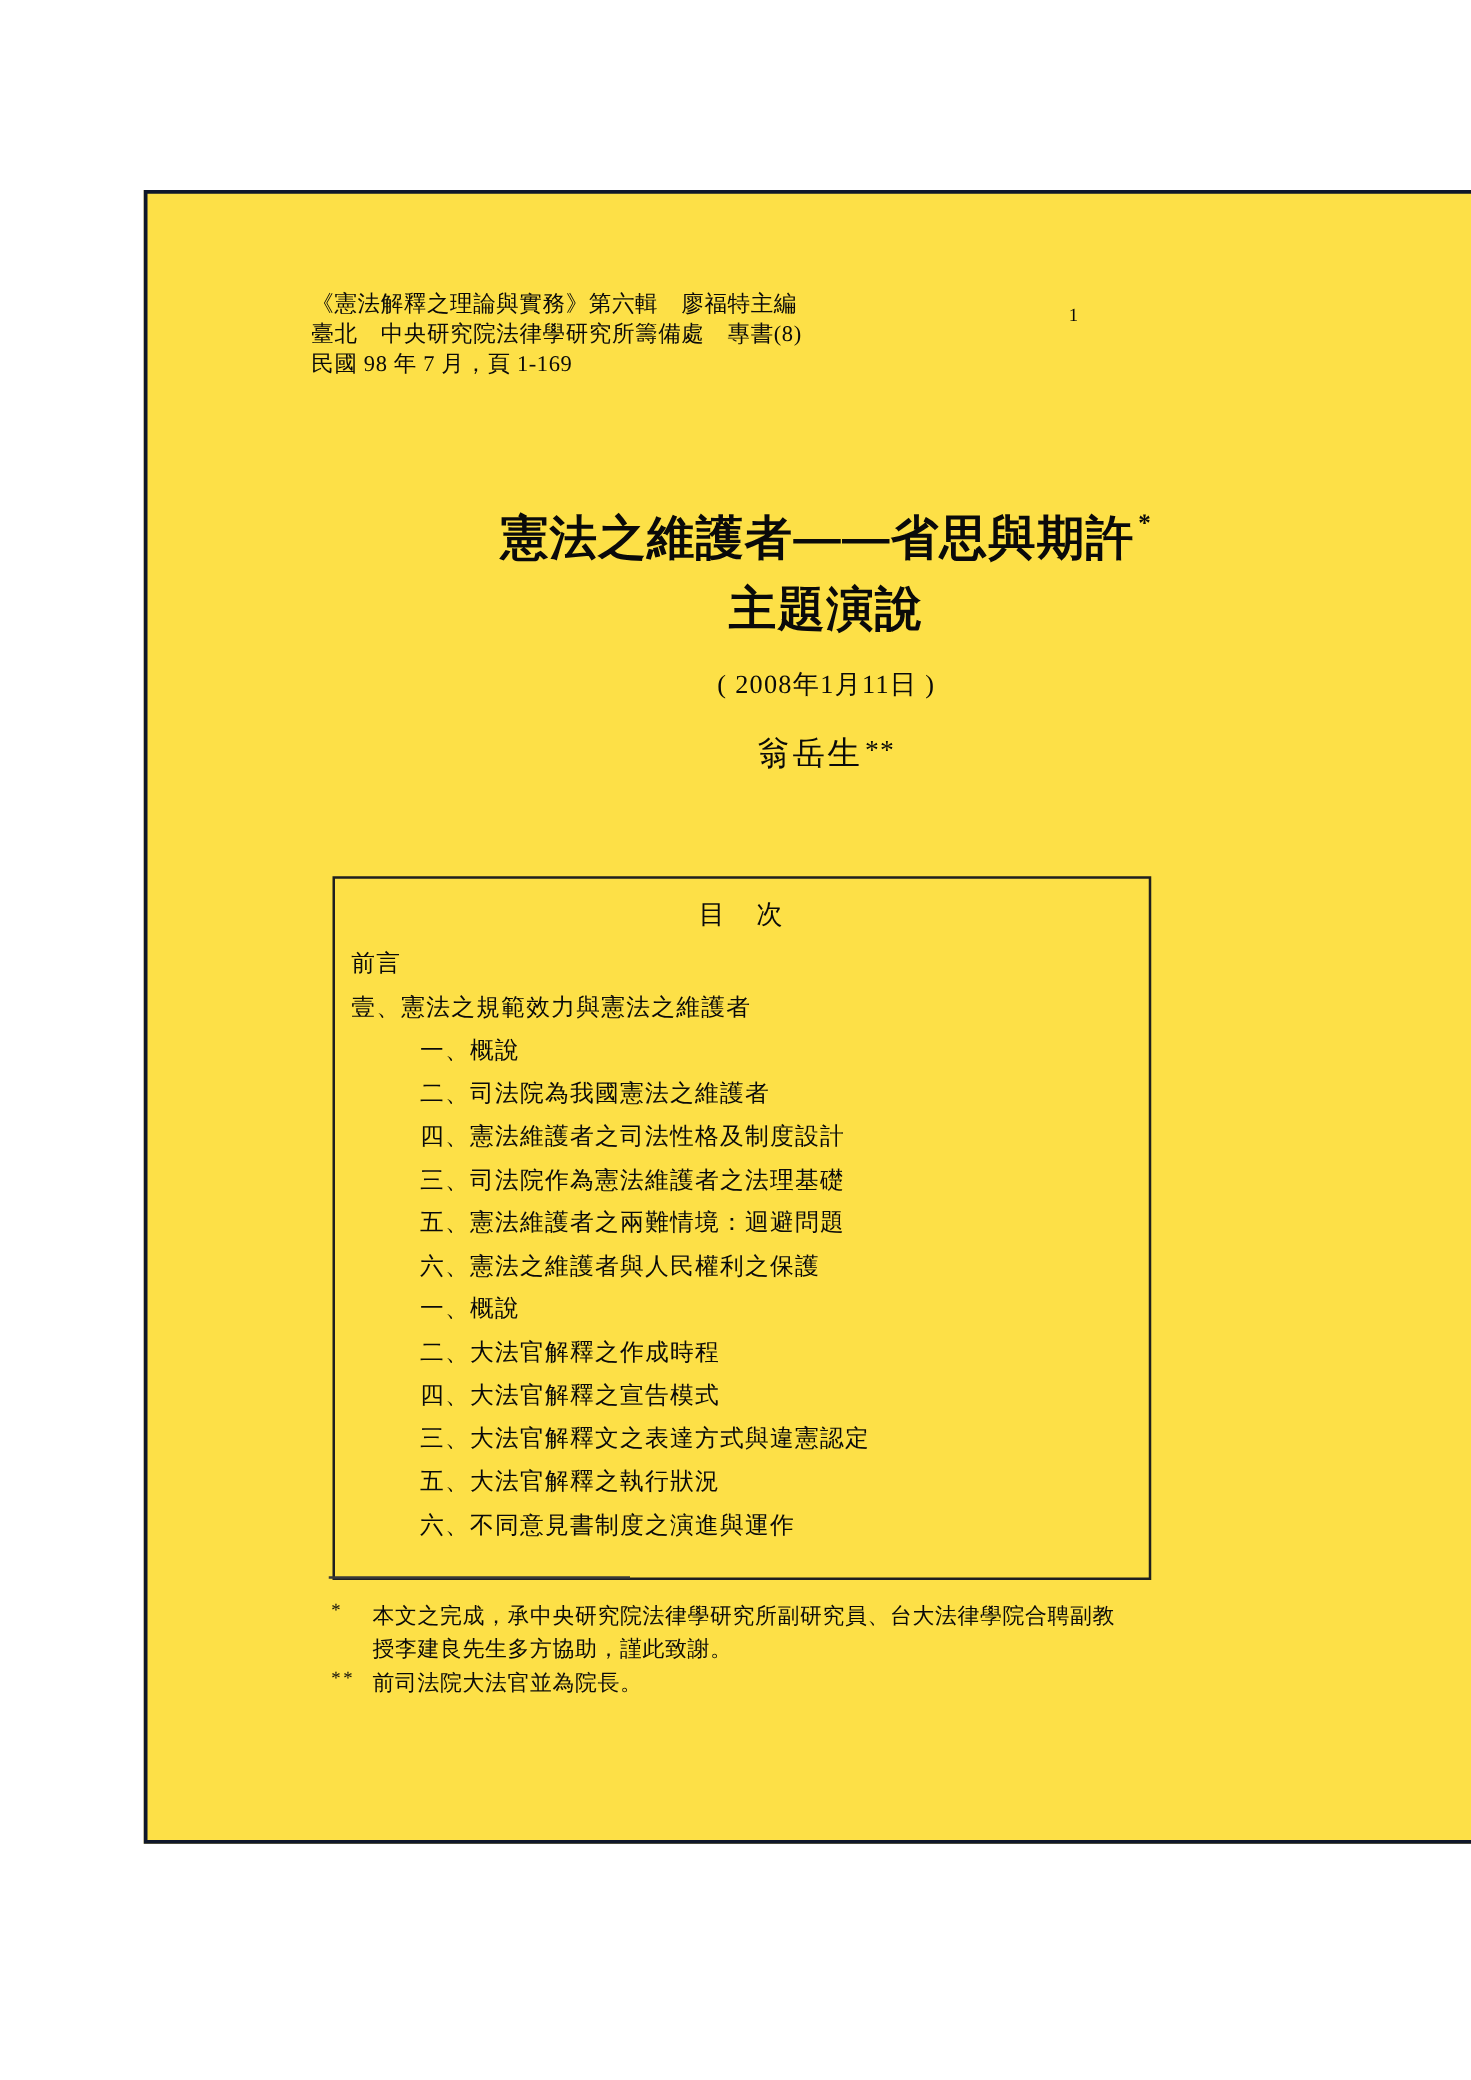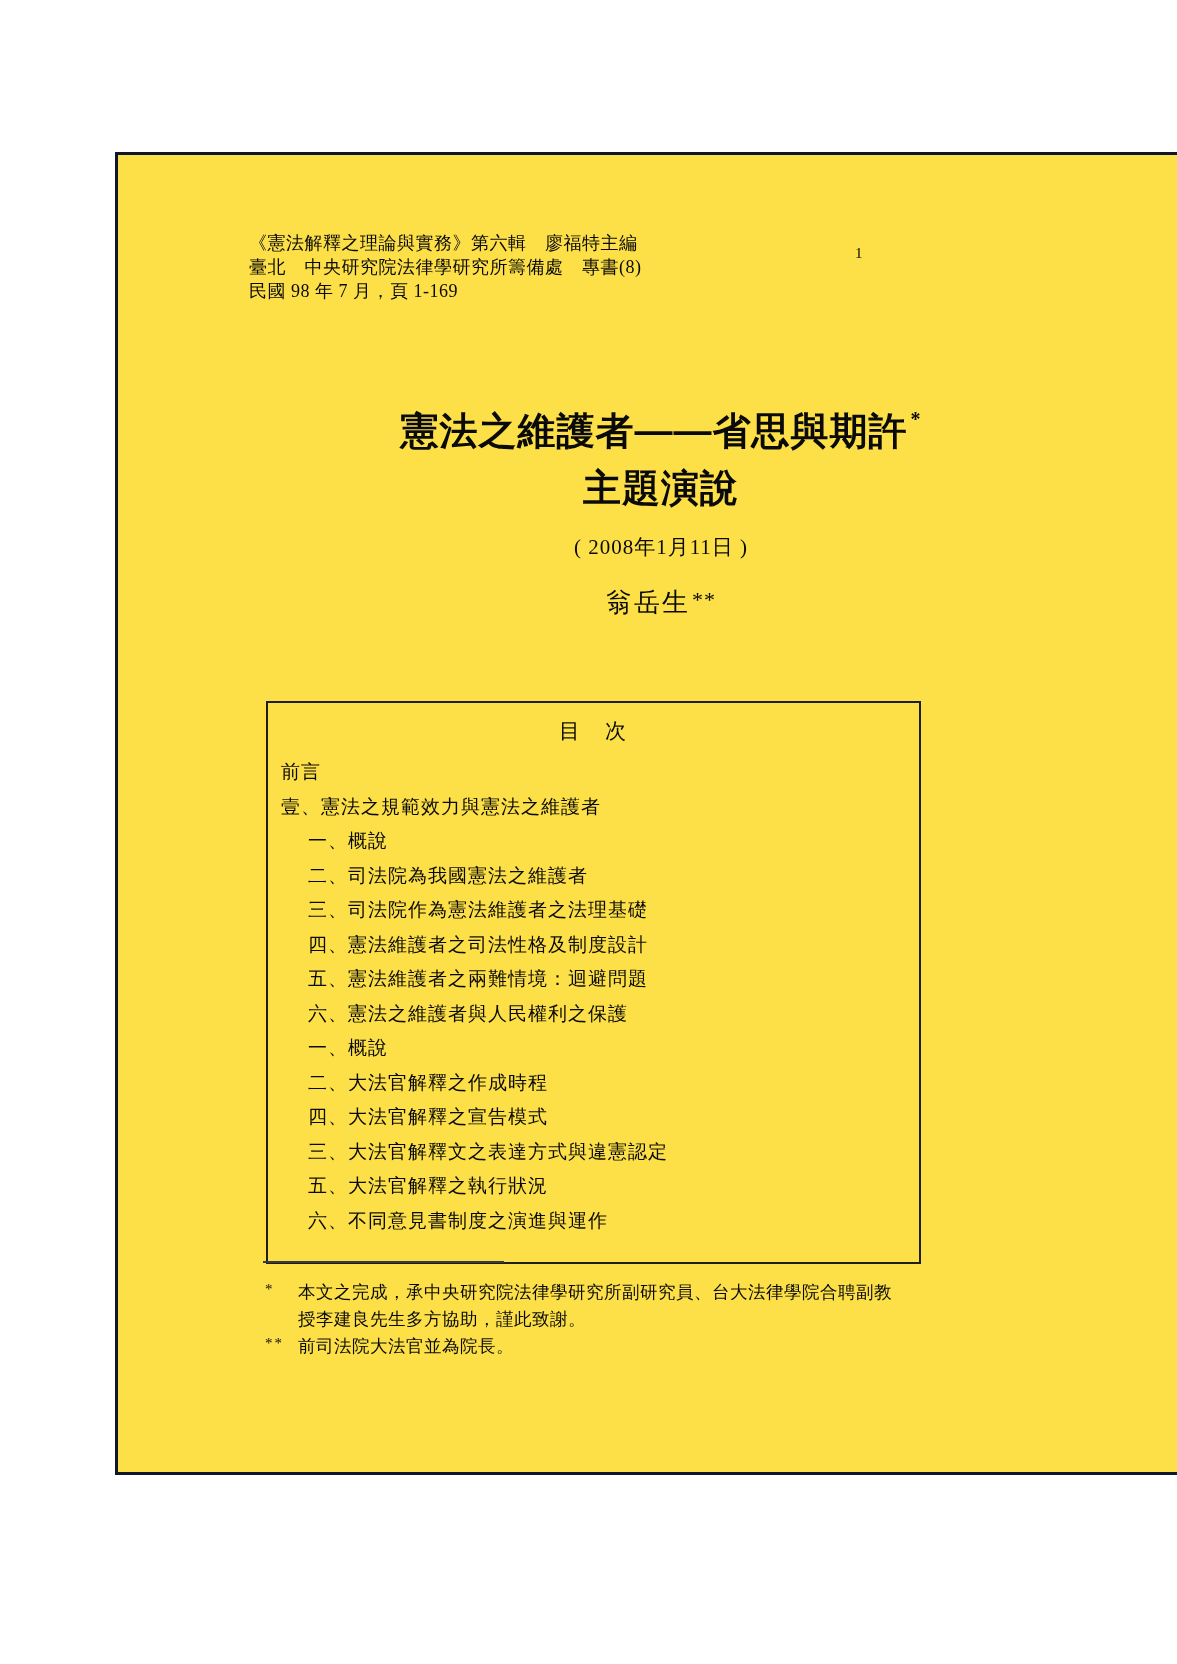--- a/index.html
+++ b/index.html
@@ -67,21 +67,21 @@
     text-align:center;
     font-size:21px;
     letter-spacing:2px;
   }
   .toc-list {
     margin-top:10px;
     font-size:19px;
   }
   .toc-item { line-height:34.5px; white-space:nowrap; letter-spacing:1px; }
   .toc-item.level-0 { padding-left:13px; }
-  .toc-item.level-1 { padding-left:40px; }
+  .toc-item.level-1 { padding-left:68px; }
   
   .fn-sep {
     position:absolute; left:145px; top:1106px;
     width:241px; height:0;
     border-top:2px solid #3a3a3a;
   }
   .footnotes {
     position:absolute; left:146px; top:1124px;
     width:632px;
     font-size:17.5px; line-height:27px;
@@ -114,22 +114,22 @@
 
   <div class="author-line"><span>翁岳生</span><span class="author-marker">**</span></div>
 
   <div class="toc-box">
     <div class="toc-heading">目　次</div>
     <div class="toc-list" id="toc-list">
         <div class="toc-item level-0">前言</div>
         <div class="toc-item level-0">壹、憲法之規範效力與憲法之維護者</div>
         <div class="toc-item level-1">一、概說</div>
         <div class="toc-item level-1">二、司法院為我國憲法之維護者</div>
+        <div class="toc-item level-1">四、憲法維護者之司法性格及制度設計</div>
         <div class="toc-item level-1">三、司法院作為憲法維護者之法理基礎</div>
-        <div class="toc-item level-1">四、憲法維護者之司法性格及制度設計</div>
         <div class="toc-item level-1">五、憲法維護者之兩難情境：迴避問題</div>
         <div class="toc-item level-1">六、憲法之維護者與人民權利之保護</div>
         <div class="toc-item level-1">一、概說</div>
         <div class="toc-item level-1">二、大法官解釋之作成時程</div>
         <div class="toc-item level-1">四、大法官解釋之宣告模式</div>
         <div class="toc-item level-1">三、大法官解釋文之表達方式與違憲認定</div>
         <div class="toc-item level-1">五、大法官解釋之執行狀況</div>
         <div class="toc-item level-1">六、不同意見書制度之演進與運作</div>
       </div>
   </div>

